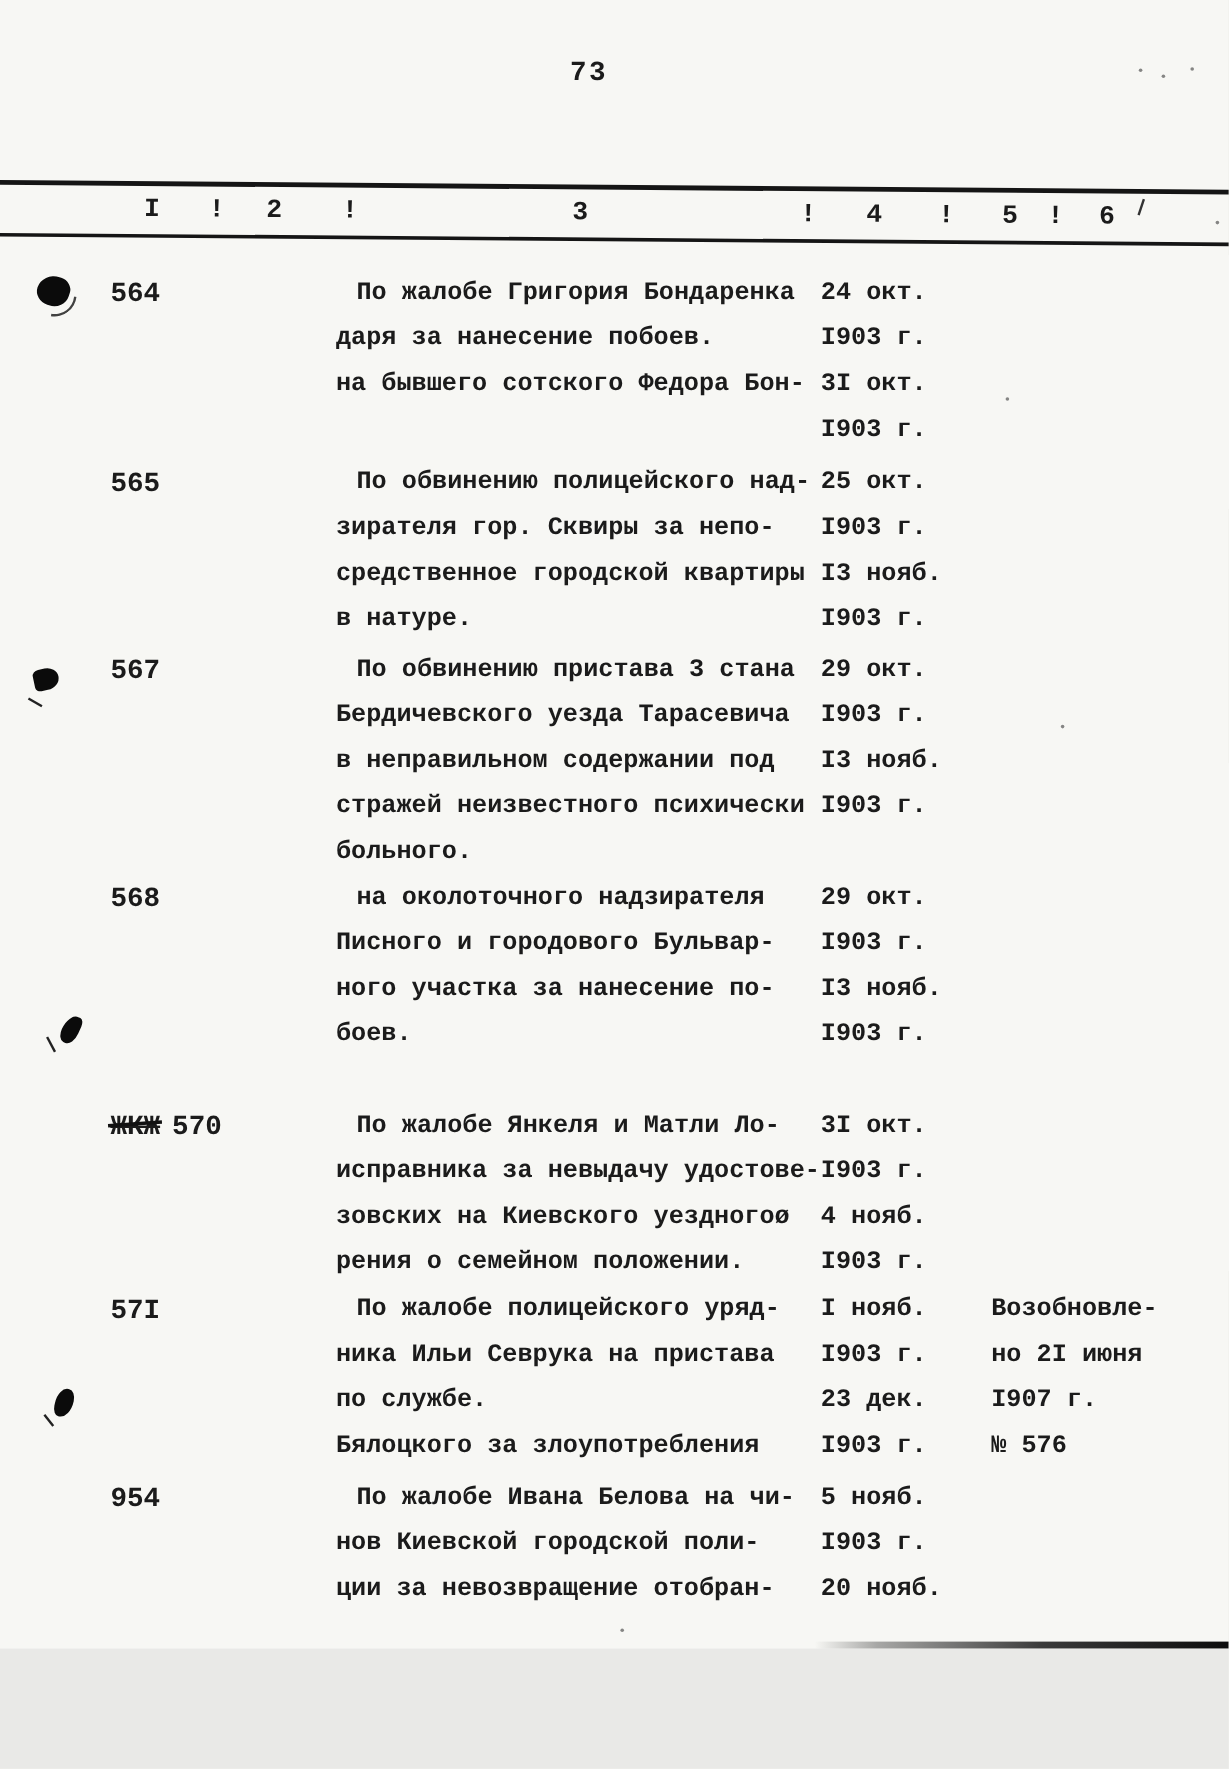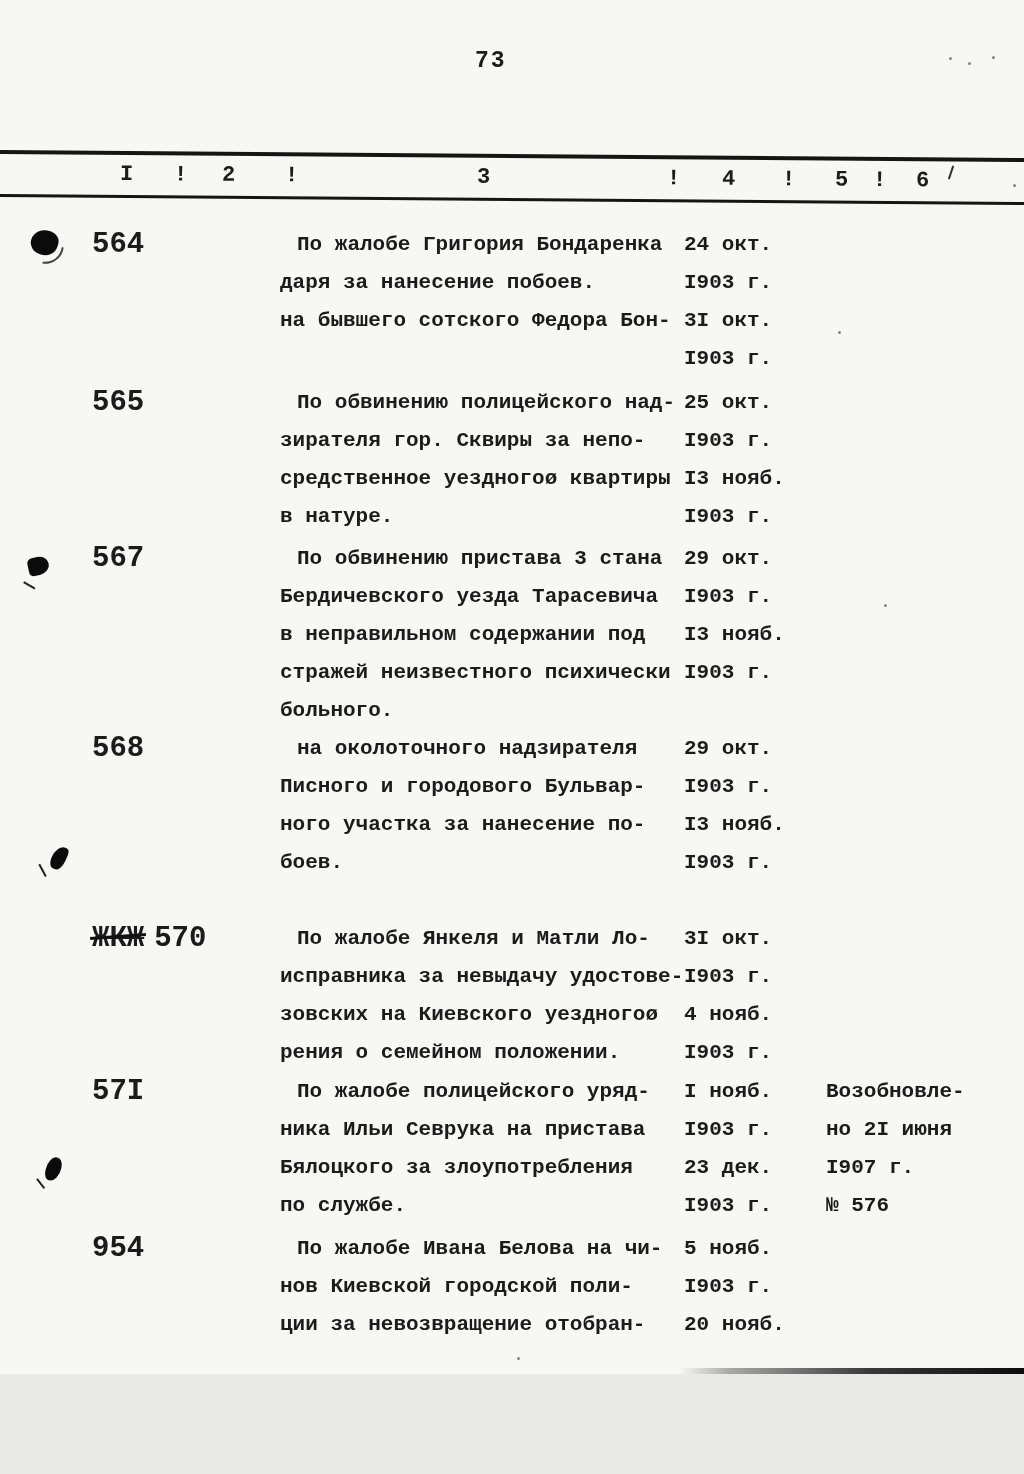--- a/index.html
+++ b/index.html
@@ -27,21 +27,21 @@
   .table-header .hcell{
     position:absolute;top:7px;font-size:22px;
   }
   .header-tick{
     position:absolute;left:958px;top:4px;width:2px;height:14px;
     background:#333;transform:rotate(18deg);
   }
   
   .entry{position:absolute;left:0;top:0;width:1024px;}
   .entry .col{position:absolute;top:0;font-size:21px;line-height:38px;white-space:nowrap;}
-  .entry .num{left:92px;font-size:29px;}
+  .entry .num{left:92px;font-size:23px;}
   .entry .text{left:280px;}
   .entry .text .line:first-child{text-indent:17px;}
   .entry .dates{left:684px;}
   .entry .notes{left:826px;}
   .strike{position:relative;display:inline-block;text-decoration:line-through;margin-right:10px;}
   .strike:empty{display:none;}
   .strike::after{
     content:"";position:absolute;left:-2px;right:-2px;top:40%;height:3px;
     background:#111;transform:rotate(-4deg);
   }
@@ -104,21 +104,21 @@
           <div class="line">I903 г.</div>
         </div>
     <div class="col notes"></div>
   </div>
 
   <div class="entry" style="top: 384px;">
     <div class="col num"><span class="numtext">565</span></div>
     <div class="col text">
           <div class="line">По обвинению полицейского над-</div>
           <div class="line">зирателя гор. Сквиры за непо-</div>
-          <div class="line">средственное уездногоø квартиры</div>
+          <div class="line">средственное городской квартиры</div>
           <div class="line">в натуре.</div>
         </div>
     <div class="col dates">
           <div class="line">25 окт.</div>
           <div class="line">I903 г.</div>
           <div class="line">I3 нояб.</div>
           <div class="line">I903 г.</div>
         </div>
     <div class="col notes"></div>
   </div>
@@ -173,22 +173,22 @@
           <div class="line">I903 г.</div>
         </div>
     <div class="col notes"></div>
   </div>
 
   <div class="entry" style="top: 1073px;">
     <div class="col num"><span class="numtext">57I</span></div>
     <div class="col text">
           <div class="line">По жалобе полицейского уряд-</div>
           <div class="line">ника Ильи Севрука на пристава</div>
+          <div class="line">по службе.</div>
           <div class="line">Бялоцкого за злоупотребления</div>
-          <div class="line">по службе.</div>
         </div>
     <div class="col dates">
           <div class="line">I нояб.</div>
           <div class="line">I903 г.</div>
           <div class="line">23 дек.</div>
           <div class="line">I903 г.</div>
         </div>
     <div class="col notes">
           <div class="line">Возобновле-</div>
           <div class="line">но 2I июня</div>

